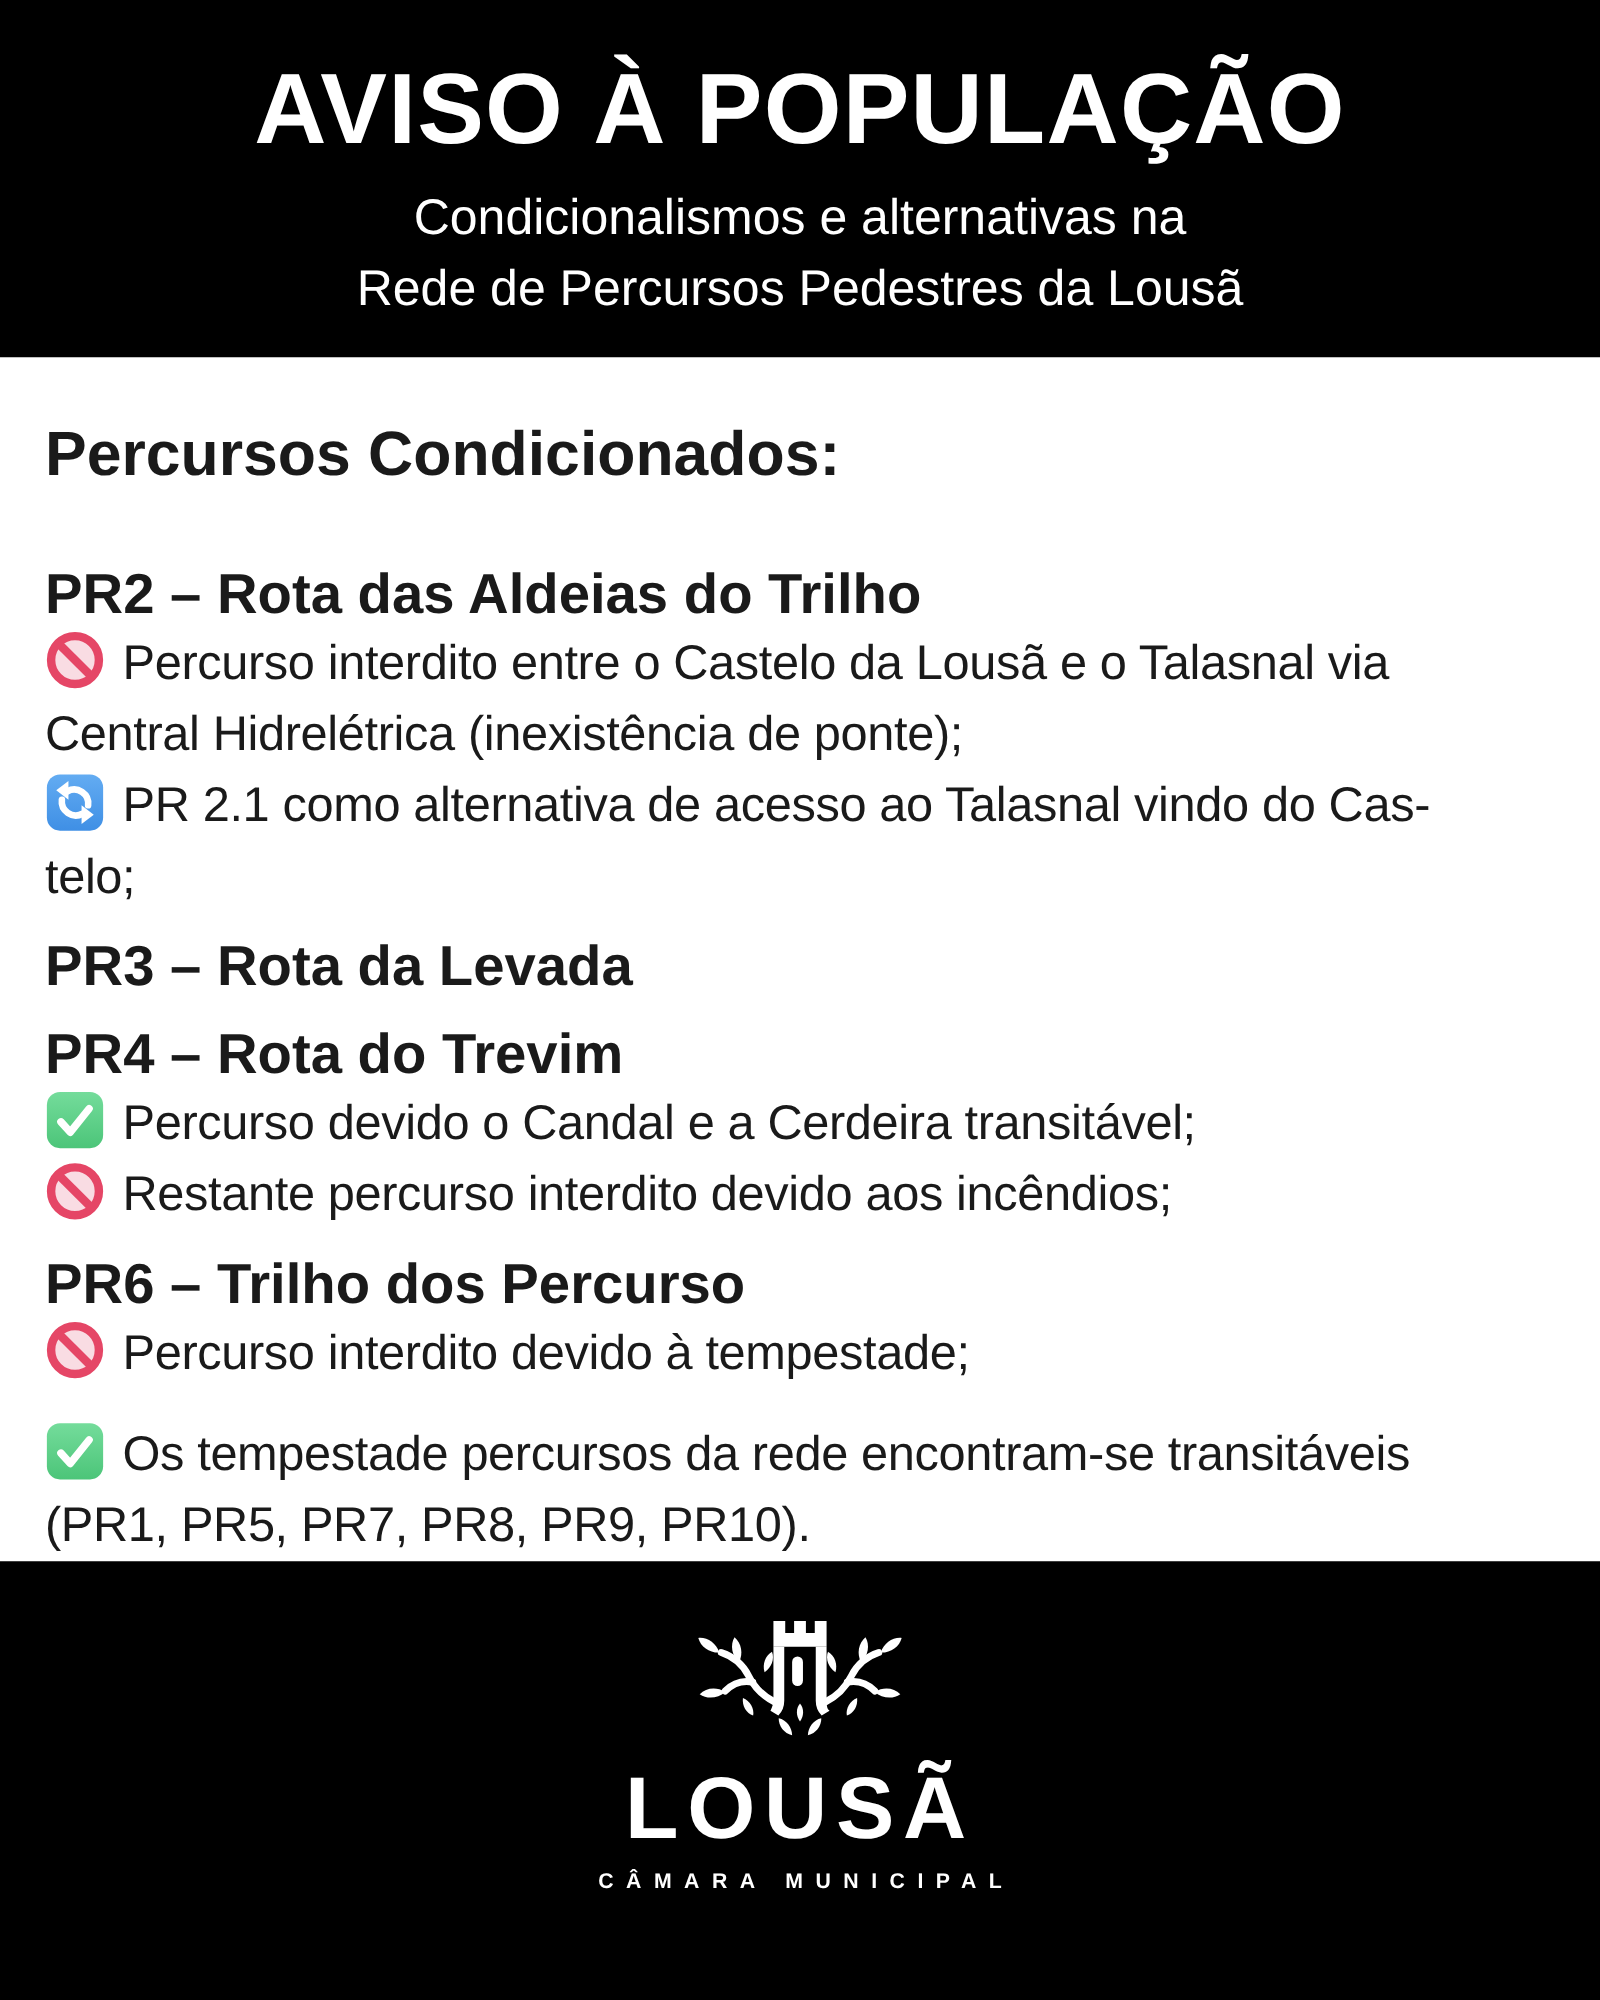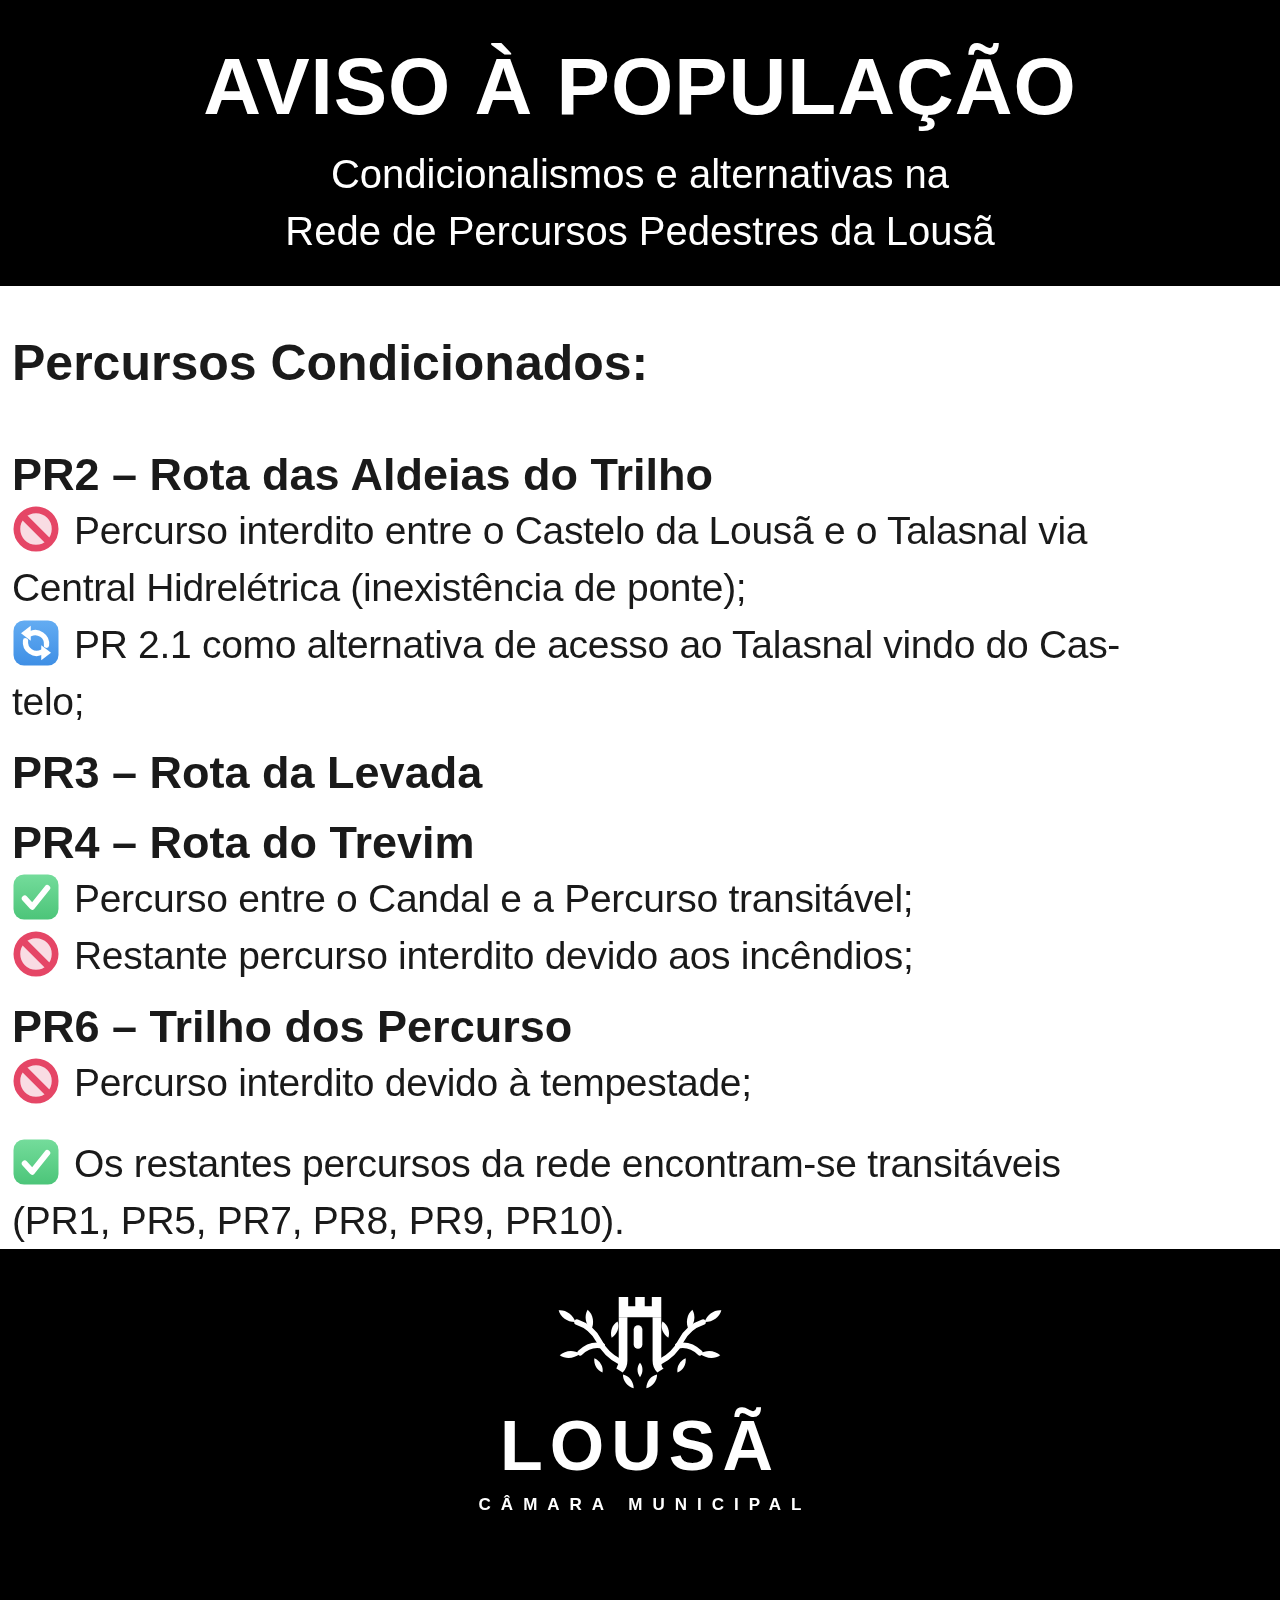--- a/index.html
+++ b/index.html
@@ -31,21 +31,21 @@
   }
   .subtitle {
     margin: 14px 0 0 0;
     font-size: 40px;
     line-height: 57px;
     font-weight: 500;
     white-space: pre-line;
   }
 
   
-  main { flex: 1 1 auto; padding: 0 0 0 12px; background: #ffffff; }
+  main { flex: 1 1 auto; padding: 0 0 0 36px; background: #ffffff; }
   .body-heading {
     margin: 48px 0 0 0;
     font-size: 50px;
     line-height: 58px;
     font-weight: 700;
   }
   section.route { margin: 0; }
   section.route:first-of-type { margin-top: 56px; }
   section.route + section.route { margin-top: 16px; }
   .route-title {
@@ -160,42 +160,42 @@
 
     <section class="route">
       <h3 class="route-title">PR3 – Rota da Levada</h3>
     </section>
 
     <section class="route">
       <h3 class="route-title">PR4 – Rota do Trevim</h3>
       <div class="item">
         <svg class="icon">
             <use href="#sym-check"></use>
-          </svg><span class="txt">Percurso entre o Candal e a Percurso transitável;</span>
+          </svg><span class="txt">Percurso devido o Candal e a Cerdeira transitável;</span>
       </div>
       <div class="item">
         <svg class="icon">
             <use href="#sym-prohibited"></use>
           </svg><span class="txt">Restante percurso interdito devido aos incêndios;</span>
       </div>
     </section>
 
     <section class="route">
       <h3 class="route-title">PR6 – Trilho dos Percurso</h3>
       <div class="item">
         <svg class="icon">
             <use href="#sym-prohibited"></use>
           </svg><span class="txt">Percurso interdito devido à tempestade;</span>
       </div>
     </section>
 
     <div class="item closing">
       <svg class="icon">
           <use href="#sym-check"></use>
-        </svg><span class="txt">Os restantes percursos da rede encontram-se transitáveis
+        </svg><span class="txt">Os tempestade percursos da rede encontram-se transitáveis
 (PR1, PR5, PR7, PR8, PR9, PR10).</span>
     </div>
   </main>
 
   <footer class="band">
     <svg class="logo-art" viewBox="0 0 240 160" xmlns="http://www.w3.org/2000/svg">
       <g fill="#ffffff">
 
         <path d="M93 10 h12 v12 h9 V10 h12 v12 h9 V10 h12 v26 H93 Z"></path>
 

